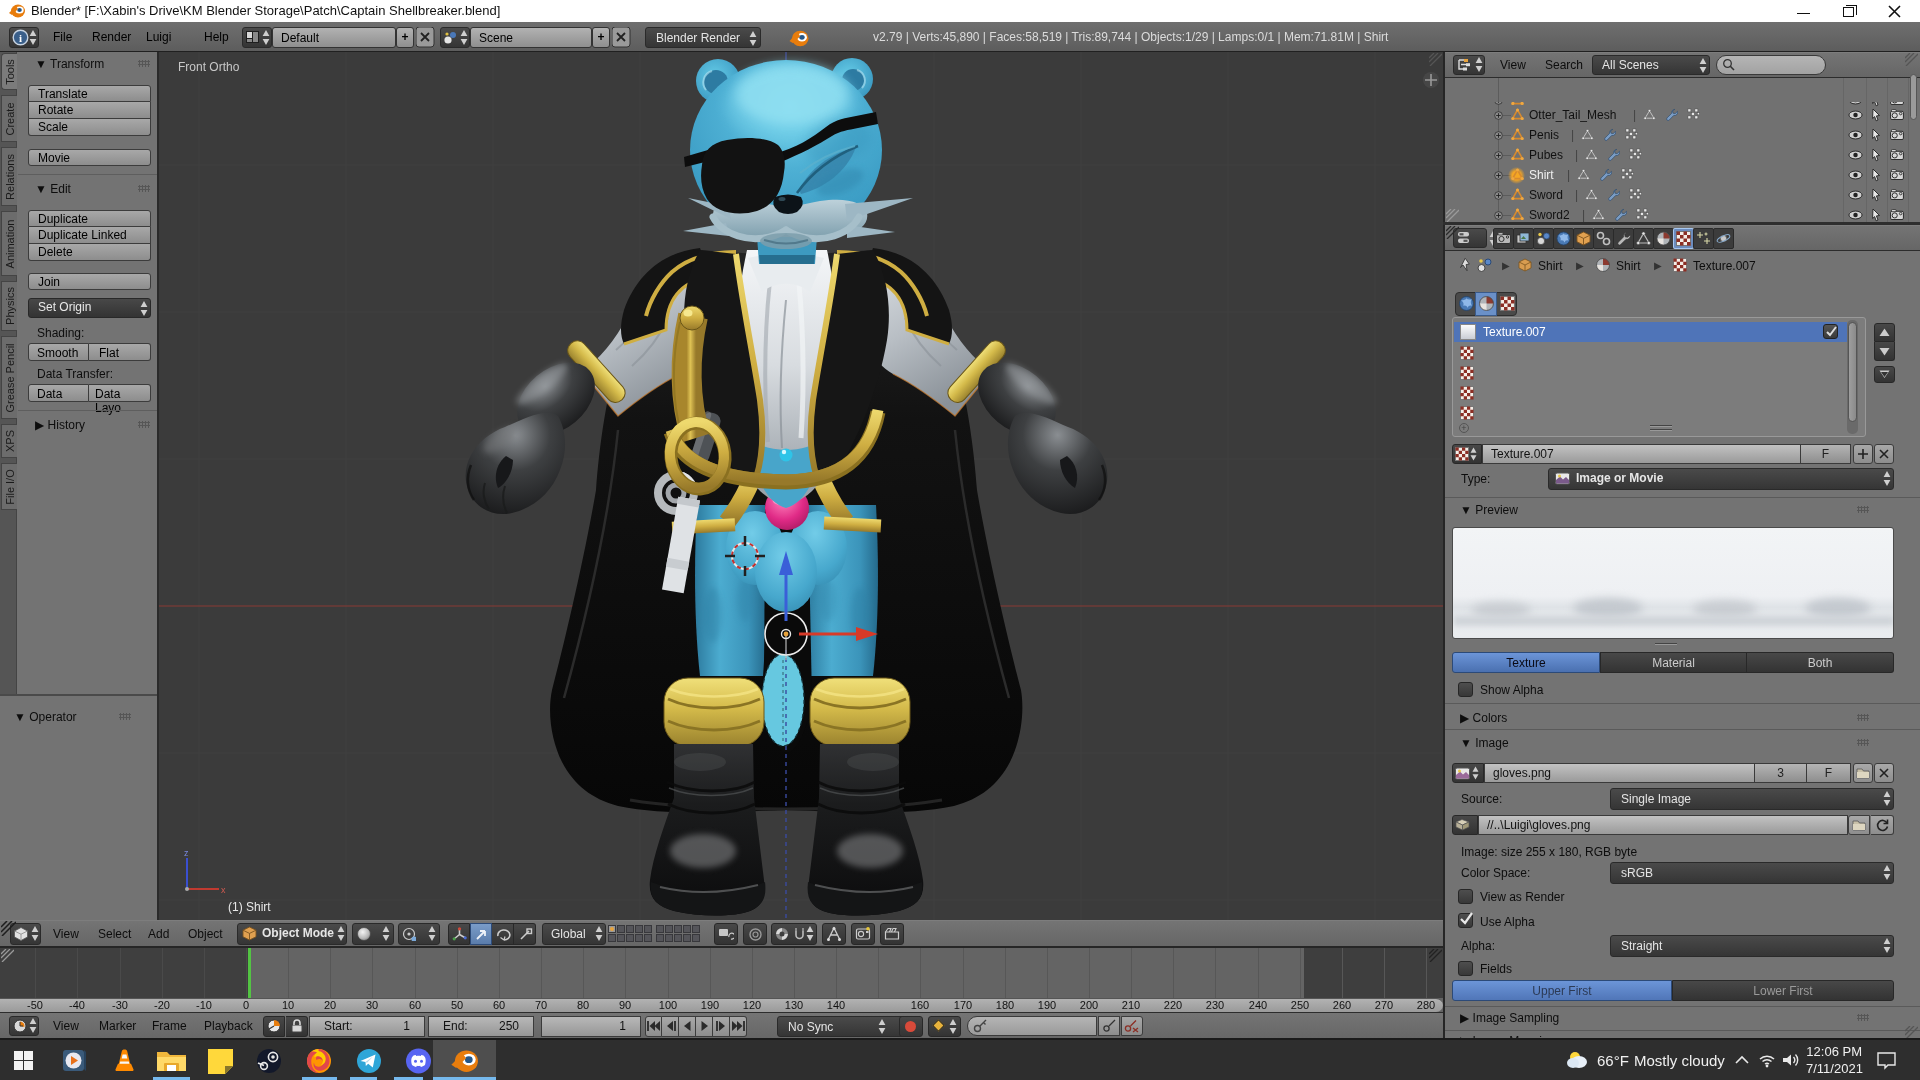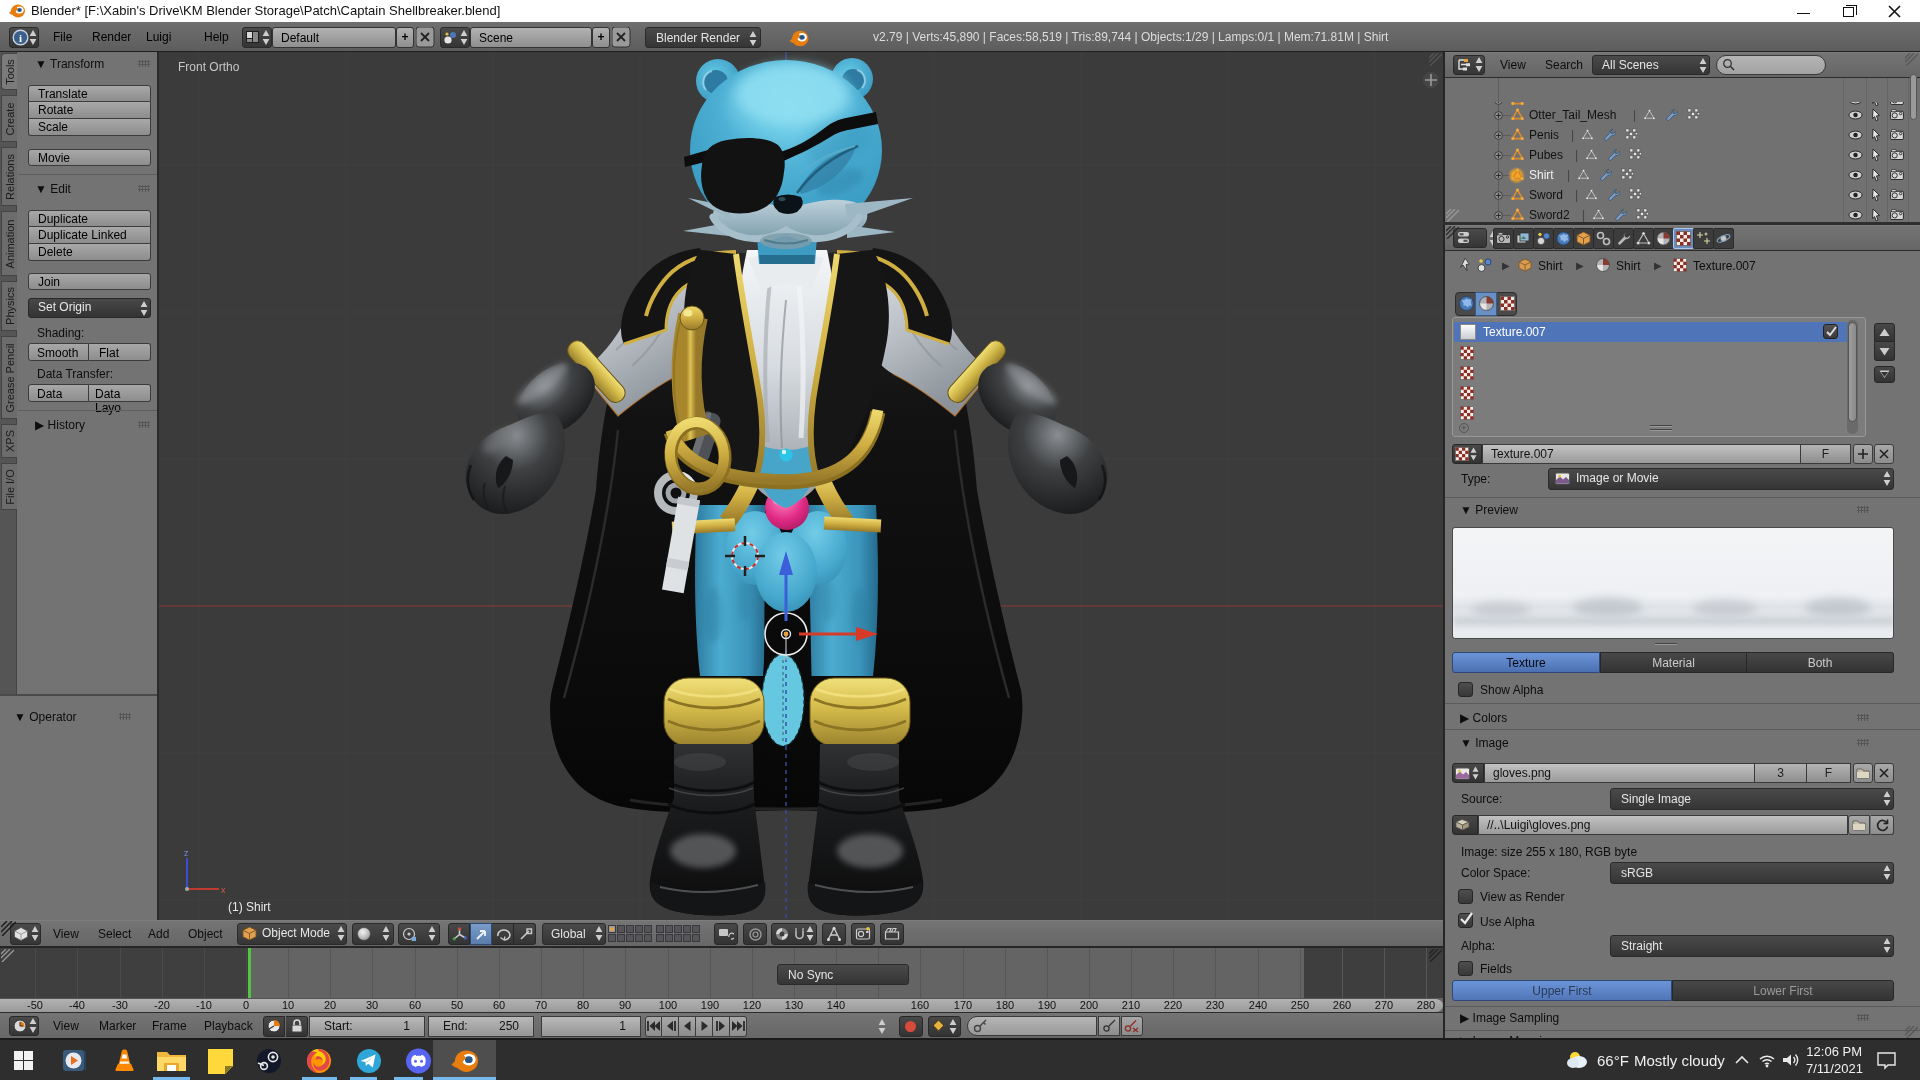--- a/index.html
+++ b/index.html
@@ -15,21 +15,21 @@
   background:linear-gradient(#6f6f6f,#5d5d5d); border-bottom:1px solid #202020; }
 .menuitem { color:#000; font-size:12px; top:30px; }
 .ddark { background:linear-gradient(#4a4a4a,#353535); border:1px solid #2a2a2a; border-radius:3px; color:#e4e4e4; }
 .dlight { background:linear-gradient(#b2b2b2,#8f8f8f); border:1px solid #333; border-radius:3px; color:#000; }
 
 .hdr { background:linear-gradient(#747474,#666666); border-top:1px solid #7d7d7d; border-bottom:1px solid #2c2c2c; }
 .panelbg { background:#737373; }
 .btn { background:linear-gradient(#a8a8a8,#8d8d8d); border:1px solid #3c3c3c; color:#000; }
 .btndark { background:linear-gradient(#484848,#333333); border:1px solid #282828; color:#e8e8e8; }
 .lbl { color:#0d0d0d; font-size:12px; }
-.wlbl { color:#e6e6e6; font-size:12px; }
+.wlbl { color:#e6e6e6; font-size:12px;font-weight:bold; }
 .vtab { left:1px; width:16px; border:1px solid #444; border-right:none; }
 .vtabi { background:#6c6c6c; }
 .vtab span { position:absolute; left:50%; top:50%; transform:translate(-50%,-50%) rotate(-90deg); white-space:nowrap; font-size:11px; color:#1a1a1a; }
 .tbtn { left:28px; width:123px; height:17px; font-size:12px; padding:1px 0 0 9px; color:#000; }
 .grip { width:12px; height:7px;
   background-image:radial-gradient(circle, #565656 1px, transparent 1.2px);
   background-size:3px 3px; }
 .chk { width:15px; height:15px; background:linear-gradient(#4e4e4e,#383838); border:1px solid #262626; border-radius:3px; }
 .pill { height:21px; background:linear-gradient(#b8b8b8,#969696); border:1px solid #3a3a3a; border-radius:0; font-size:12px; color:#111;padding-left:47px; }
 .pbtn { top:1016px; width:17px; height:21px; background:linear-gradient(#a8a8a8,#8d8d8d); border:1px solid #3c3c3c; }
@@ -1384,21 +1384,21 @@
   <svg class="abs" style="left:714px;top:1019px;" width="16" height="14">
       <path d="M5 2 L11 7 L5 12 Z" fill="#2a2a2a"></path>
       <path d="M3 2 V12" stroke="#2a2a2a" stroke-width="1.8"></path>
     </svg>
   <div class="pbtn abs" style="left:730px;border-radius:0 3px 3px 0;border-left:none;"></div>
   <svg class="abs" style="left:731px;top:1019px;" width="16" height="14">
       <path d="M6 2 L11.5 7 L6 12 Z" fill="#2a2a2a"></path>
       <path d="M1 2 L6.5 7 L1 12 Z" fill="#2a2a2a"></path>
       <path d="M13 2 V12" stroke="#2a2a2a" stroke-width="1.8"></path>
     </svg>
-  <div class="abs ddark" style="left:777px;top:964px;width:132px;height:21px;">
+  <div class="abs ddark" style="left:777px;top:1016px;width:132px;height:21px;">
       <span style="position:absolute;left:10px;top:3px;">No Sync</span>
     </div>
   <svg class="abs" style="left:878px;top:1019px;" width="8" height="15">
       <use href="#sy-updn"></use>
     </svg>
   <div class="abs btndark" style="left:899px;top:1016px;width:24px;height:21px;border-radius:3px;"></div>
   <div class="abs" style="left:905px;top:1021px;width:11px;height:11px;border-radius:50%;background:#d84a3a;"></div>
   <div class="abs btndark" style="left:928px;top:1016px;width:33px;height:21px;border-radius:3px;"></div>
   <div class="abs" style="left:934px;top:1021px;width:9px;height:9px;background:#e8b33c;transform:rotate(45deg);border:1px solid #222;"></div>
   <svg class="abs" style="left:949px;top:1019px;" width="8" height="15">

